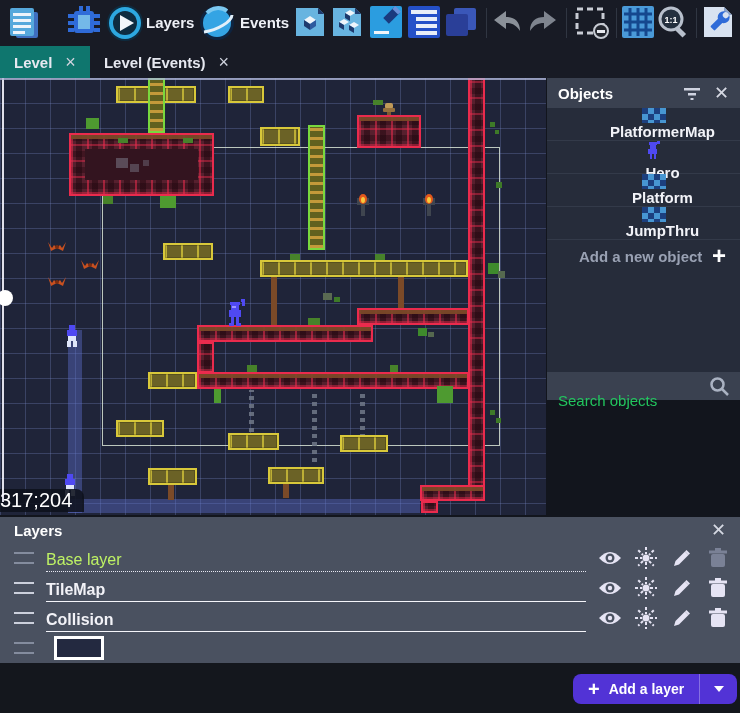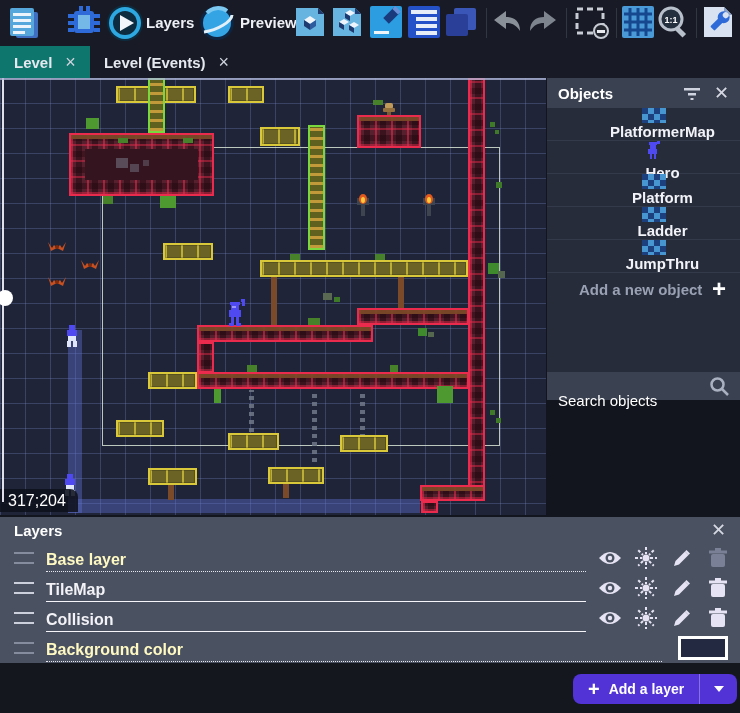--- a/index.html
+++ b/index.html
@@ -33,48 +33,48 @@
     box-shadow:inset 0 0 0 1px rgba(0,0,0,.18);}
   .ladder-tile{background:#61611f;border:2px solid #79d83e;box-sizing:border-box;
     background-image:repeating-linear-gradient(0deg,#c39a3a 0 3px,rgba(0,0,0,0) 3px 9px);}
   .water{background:rgba(92,112,205,.42);}
   .chain{width:5px;background:repeating-linear-gradient(0deg,#707888 0 4px,transparent 4px 8px);opacity:.85;}
   .pole{width:6px;background:#7b4a28;}
   .sprite svg{display:block;}
   .vline{left:2px;top:0;width:2px;height:424px;background:rgba(245,245,255,.9);}
   .vthumb{left:-3px;top:212px;width:16px;height:16px;border-radius:50%;background:#ffffff;}
   .hline{left:0;top:0;width:546px;height:2px;background:rgba(172,180,214,.8);}
-  .coords{left:0;top:411px;height:23px;padding:0 12px 0 8px;background:rgba(14,17,27,.88);
-    color:#fff;font-size:16px;display:flex;align-items:center;border-radius:0 8px 0 0;}
+  .coords{left:0;top:411px;height:23px;padding:0 12px 0 0;background:rgba(14,17,27,.88);
+    color:#fff;font-size:20px;display:flex;align-items:center;border-radius:0 8px 0 0;}
   
   #objects{position:absolute;left:547px;top:78px;width:193px;height:322px;background:#262c3a;
     display:flex;flex-direction:column;}
   .panel-header{height:30px;min-height:30px;background:#3a4150;display:flex;align-items:center;
     padding:0 11px;color:#fff;font-weight:bold;font-size:15px;}
   .panel-header .spacer{flex:1;}
   .xbtn{color:#d5d8e2;font-size:18px;line-height:1;font-weight:normal;}
   .obj-row{height:32px;min-height:32px;border-bottom:1px solid #333a49;display:flex;align-items:center;padding-left:20px;flex-direction:column;}
   .obj-row .lbl{margin-left:18px;color:#f2f3f8;font-size:15px;font-weight:bold;}
   .checker{width:24px;height:24px;background-image:repeating-conic-gradient(#4796d2 0% 25%,#1c3f7e 25% 50%);
     background-size:12px 12px;}
   .add-row{height:32px;min-height:32px;display:flex;align-items:center;padding:0 14px 0 32px;}
   .add-row .lbl{color:#99a1b3;font-size:15px;font-weight:bold;flex:1;}
   .add-row .plus{color:#fff;font-size:24px;font-weight:bold;line-height:1;}
   .obj-spacer{flex:1;}
   .search-row{height:28px;min-height:28px;background:#3a4150;display:flex;align-items:center;padding:0 11px;}
-  .search-row .ph{color:#ffffff;font-size:15px;flex:1;margin-top:28px;}
+  .search-row .ph{color:#22c55e;font-size:15px;flex:1;margin-top:28px;}
   
   #layers{position:absolute;left:0;top:517px;width:740px;height:146px;background:#4a5160;}
   #layers .panel-header{background:#4a5160;height:26px;min-height:26px;padding:0 14px;}
   .layer-row{height:30px;display:flex;align-items:center;padding:0 10px;}
   .handle{width:20px;height:8px;border-top:2px solid #ccd0dc;border-bottom:2px solid #ccd0dc;margin:0 4px;}
   .handle.dim{border-color:#848c9e;}
   .lname{flex:1;margin-left:8px;height:24px;font-size:16px;color:#f2f2f7;font-weight:bold;
     border-bottom:1px solid #f5f5fa;display:flex;align-items:flex-end;padding-bottom:2px;}
-  .lname.dim{color:#fef9c3;border-bottom:1px dotted #e8e8f2;font-weight:bold;}
+  .lname.dim{color:#bef264;border-bottom:1px dotted #e8e8f2;font-weight:normal;}
   .licon{width:24px;display:flex;justify-content:center;margin-left:12px;}
   .swatch{width:44px;height:18px;background:#232940;border:3px solid #fff;margin-left:16px;margin-right:2px;}
   
   #bottombar{position:absolute;left:0;top:663px;width:740px;height:50px;background:#14171d;}
   .add-layer{position:absolute;left:573px;top:11px;display:flex;height:30px;}
   .add-layer .main{background:#5233d6;border-radius:8px 0 0 8px;display:flex;align-items:center;
     padding:0 15px;color:#fff;font-weight:bold;font-size:14px;}
   .add-layer .main .plus{font-size:20px;margin-right:9px;font-weight:bold;}
   .add-layer .caretseg{background:#5233d6;border-left:1px solid rgba(255,255,255,.3);
     border-radius:0 8px 8px 0;width:37px;display:flex;align-items:center;justify-content:center;}
@@ -120,21 +120,21 @@
   </div>
   <div class="tb tb-label" style="left:146px;top:14px">Layers</div>
   <div class="tb" style="left:198px;top:4px">
     <svg width="38" height="38">
         <circle cx="19" cy="19" r="17" fill="#0e2440"></circle>
         <circle cx="19" cy="19" r="14" fill="#34a4e4"></circle>
         <path d="M6 28 A 22 9 -20 0 0 34 11" stroke="#e2f0fa" stroke-width="3" fill="none"></path>
         <path d="M9 9 A 15 15 0 0 1 29 7" stroke="#7cc8f0" stroke-width="4" fill="none"></path>
       </svg>
   </div>
-  <div class="tb tb-label" style="left:240px;top:14px">Preview</div>
+  <div class="tb tb-label" style="left:240px;top:14px">Events</div>
   <div class="tb" style="left:294px;top:6px">
     <svg width="32" height="32">
         <path d="M2 2 H24 L30 8 V30 H2 Z" fill="#68b4e0"></path>
         <path d="M24 2 L30 8 H24 Z" fill="#1e3a6e"></path>
         <path d="M10 14 l6 -4 6 4 -6 4 Z" fill="#f0f5fa"></path>
         <path d="M10 14 v6 l6 4 v-6 Z" fill="#1e3a6e"></path>
         <path d="M22 14 v6 l-6 4 v-6 Z" fill="#2e5a9e"></path>
       </svg>
   </div>
   <div class="tb" style="left:331px;top:6px">
@@ -413,24 +413,20 @@
             </g>
           </svg></span>
         <span class="lbl">Hero</span>
       </div>
       <div class="obj-row">
         <span class="checker"></span>
         <span class="lbl">Platform</span>
       </div>
       <div class="obj-row">
         <span class="checker"></span>
-        <span class="lbl">Ladder</span>
-      </div>
-      <div class="obj-row">
-        <span class="checker"></span>
         <span class="lbl">JumpThru</span>
       </div>
     </div>
   <div class="add-row">
     <span class="lbl">Add a new object</span>
     <span class="plus">+</span>
   </div>
   <div class="obj-spacer"></div>
   <div class="search-row">
     <span class="ph">Search objects</span>
@@ -539,21 +535,20 @@
         <span class="licon">
           <svg width="18" height="20">
             <rect x="2" y="6" width="14" height="13" rx="2" fill="#e6e4f4"></rect>
             <rect x="0" y="2.5" width="18" height="3" fill="#e6e4f4"></rect>
             <rect x="6" y="0" width="6" height="3" fill="#e6e4f4"></rect>
           </svg>
         </span>
       </div>
       <div class="layer-row">
         <span class="handle dim"></span>
-        <span class="lname dim">Background color</span>
         <span class="swatch" style="background: rgb(35, 41, 64);"></span>
       </div>
     </div>
 </div>
 
 <div id="bottombar">
   <div class="add-layer">
     <div class="main">
       <span class="plus">+</span>
       <span>Add a layer</span>

